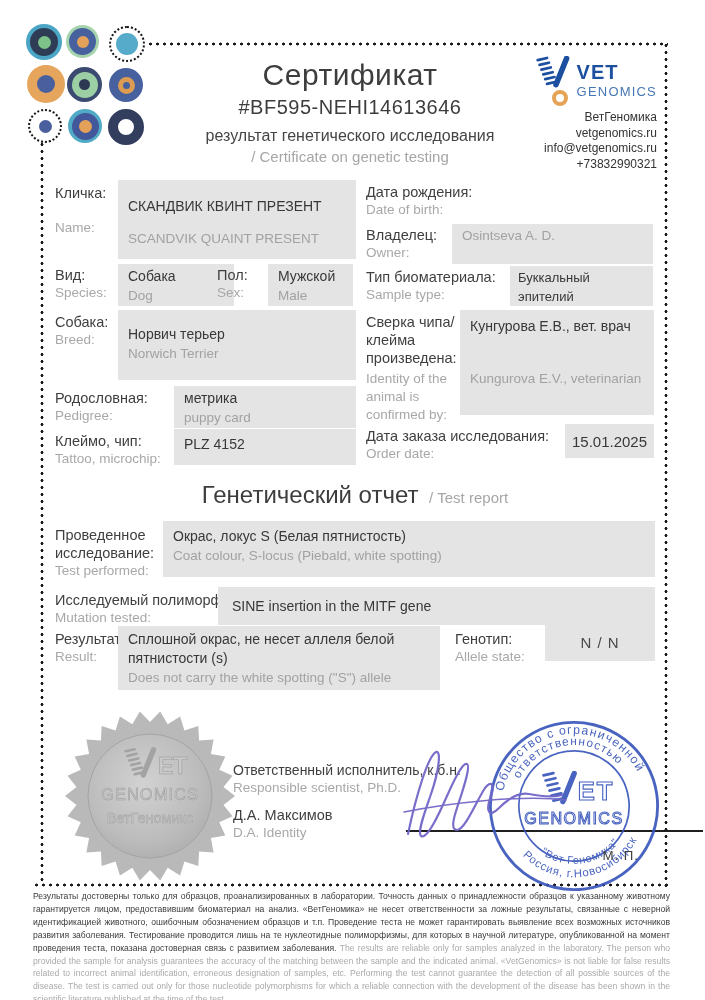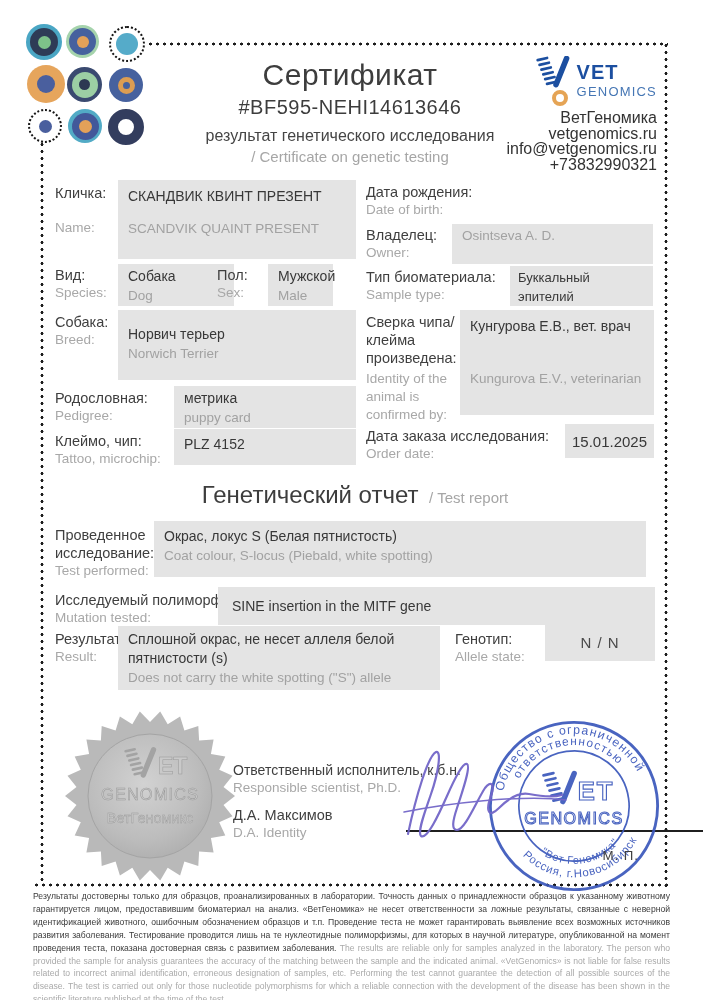--- a/index.html
+++ b/index.html
@@ -28,56 +28,56 @@
   #cert-number { font-size:20px; margin-top:4px; letter-spacing:0.5px; }
   #cert-sub-ru { font-size:16px; margin-top:8px; color:#454545; }
   #cert-sub-en { font-size:15px; margin-top:3px; color:#a6a6a6; }
 
   #brand { position:absolute; right:48px; top:56px; width:190px; }
   .brand-logo { display:flex; justify-content:flex-end; gap:7px;align-items:center; }
   .brand-col1 { display:flex; flex-direction:column; align-items:flex-end; }
   .brand-ring { width:16px; height:16px; border:4px solid #e5a455; border-radius:50%; margin-top:2px; margin-right:2px; }
   .brand-vet { font-size:20px; font-weight:bold; color:#1c4fa0; letter-spacing:1px; line-height:22px; }
   .brand-gen { font-size:13px; color:#4576b4; letter-spacing:1.2px; line-height:18px; }
-  .brand-contacts { margin-top:4px; text-align:right; font-size:16px; line-height:15.5px; color:#333; }
+  .brand-contacts { margin-top:4px; text-align:right; font-size:12px; line-height:15.5px; color:#333; }
 
   
   .lbl { position:absolute; }
   .lbl-ru { color:#3f3f3f; font-size:14.5px; line-height:18px; }
   .lbl-en { color:#a8a8a8; font-size:13.5px; line-height:18px; }
   .box { position:absolute; background:#e4e4e4; padding:3px 10px; }
   .val-ru { color:#383838; font-size:14px; line-height:19px; display:block; }
   .val-en { color:#a2a2a2; font-size:13.5px; line-height:19px; display:block; }
 
   #f-name-lbl{left:55px;top:184px;} #f-name-lbl .lbl-en{margin-top:17px;}
-  #f-name-box{left:118px;top:180px;width:238px;height:79px;padding-top:7px;}
+  #f-name-box{left:118px;top:180px;width:238px;height:79px;padding-top:17px;}
   #f-name-box .val-en{margin-top:13px;}
   #f-species-lbl{left:55px;top:266px;} #f-species-box{left:118px;top:264px;width:116px;height:42px;}
-  #f-sex-lbl{left:217px;top:266px;} #f-sex-box{left:268px;top:264px;width:65px;height:42px;}
+  #f-sex-lbl{left:217px;top:266px;} #f-sex-box{left:268px;top:264px;width:85px;height:42px;}
   #f-breed-lbl{left:55px;top:313px;} #f-breed-box{left:118px;top:310px;width:238px;height:70px;padding-top:15px;}
   #f-pedigree-lbl{left:55px;top:389px;} #f-pedigree-box{left:174px;top:386px;width:182px;height:42px;}
   #f-chip-lbl{left:55px;top:432px;} #f-chip-box{left:174px;top:429px;width:182px;height:36px;padding-top:6px;}
   #f-birth-lbl{left:366px;top:183px;}
   #f-birth-box{left:508px;top:181px;width:145px;height:36px;display:flex;align-items:center;padding-left:16px;}
   #f-birth-box .val-ru{font-size:16px;}
   #f-owner-lbl{left:366px;top:226px;} #f-owner-box{left:452px;top:224px;width:201px;height:40px;padding-top:2px;}
   #f-sample-lbl{left:366px;top:268px;} #f-sample-box{left:510px;top:266px;width:143px;height:40px;padding:2px 8px;}
   #f-sample-box .val-ru{font-size:13px;}
   #f-identity-lbl{left:366px;top:313px;width:96px;} #f-identity-lbl .lbl-en{margin-top:3px;}
   #f-identity-box{left:460px;top:310px;width:194px;height:105px;padding-top:7px;}
   #f-identity-box .val-en{margin-top:33px;}
   #f-order-lbl{left:366px;top:427px;}
   #f-order-box{left:565px;top:424px;width:89px;height:34px;display:flex;align-items:center;justify-content:center;}
   #f-order-box .val-ru{font-size:15px;}
 
   #report-title{position:absolute;left:55px;top:481px;width:600px;text-align:center;}
   #report-title .t-ru{font-size:24px;color:#3d3d3d;}
   #report-title .t-en{font-size:15px;color:#a6a6a6;margin-left:6px;}
 
-  #f-test-lbl{left:55px;top:526px;width:106px;} #f-test-box{left:154px;top:521px;width:492px;height:56px;padding-top:6px;}
+  #f-test-lbl{left:55px;top:526px;width:106px;} #f-test-box{left:163px;top:521px;width:492px;height:56px;padding-top:6px;}
   #f-mut-lbl{left:55px;top:591px;}
   #f-mut-box{left:218px;top:587px;width:437px;height:38px;display:flex;align-items:center;padding-left:14px;}
   #f-res-lbl{left:55px;top:630px;} #f-res-box{left:118px;top:626px;width:322px;height:64px;padding-top:4px;}
   #f-gen-lbl{left:455px;top:630px;}
   #f-gen-box{left:545px;top:624px;width:110px;height:37px;display:flex;align-items:center;justify-content:center;}
   #f-gen-box .val-ru{font-size:15px;letter-spacing:1px;color:#4a4a4a;}
 
   
   #seal{position:absolute;left:62px;top:710px;width:176px;height:172px;}
   #sign-role{position:absolute;left:233px;top:761px;}

